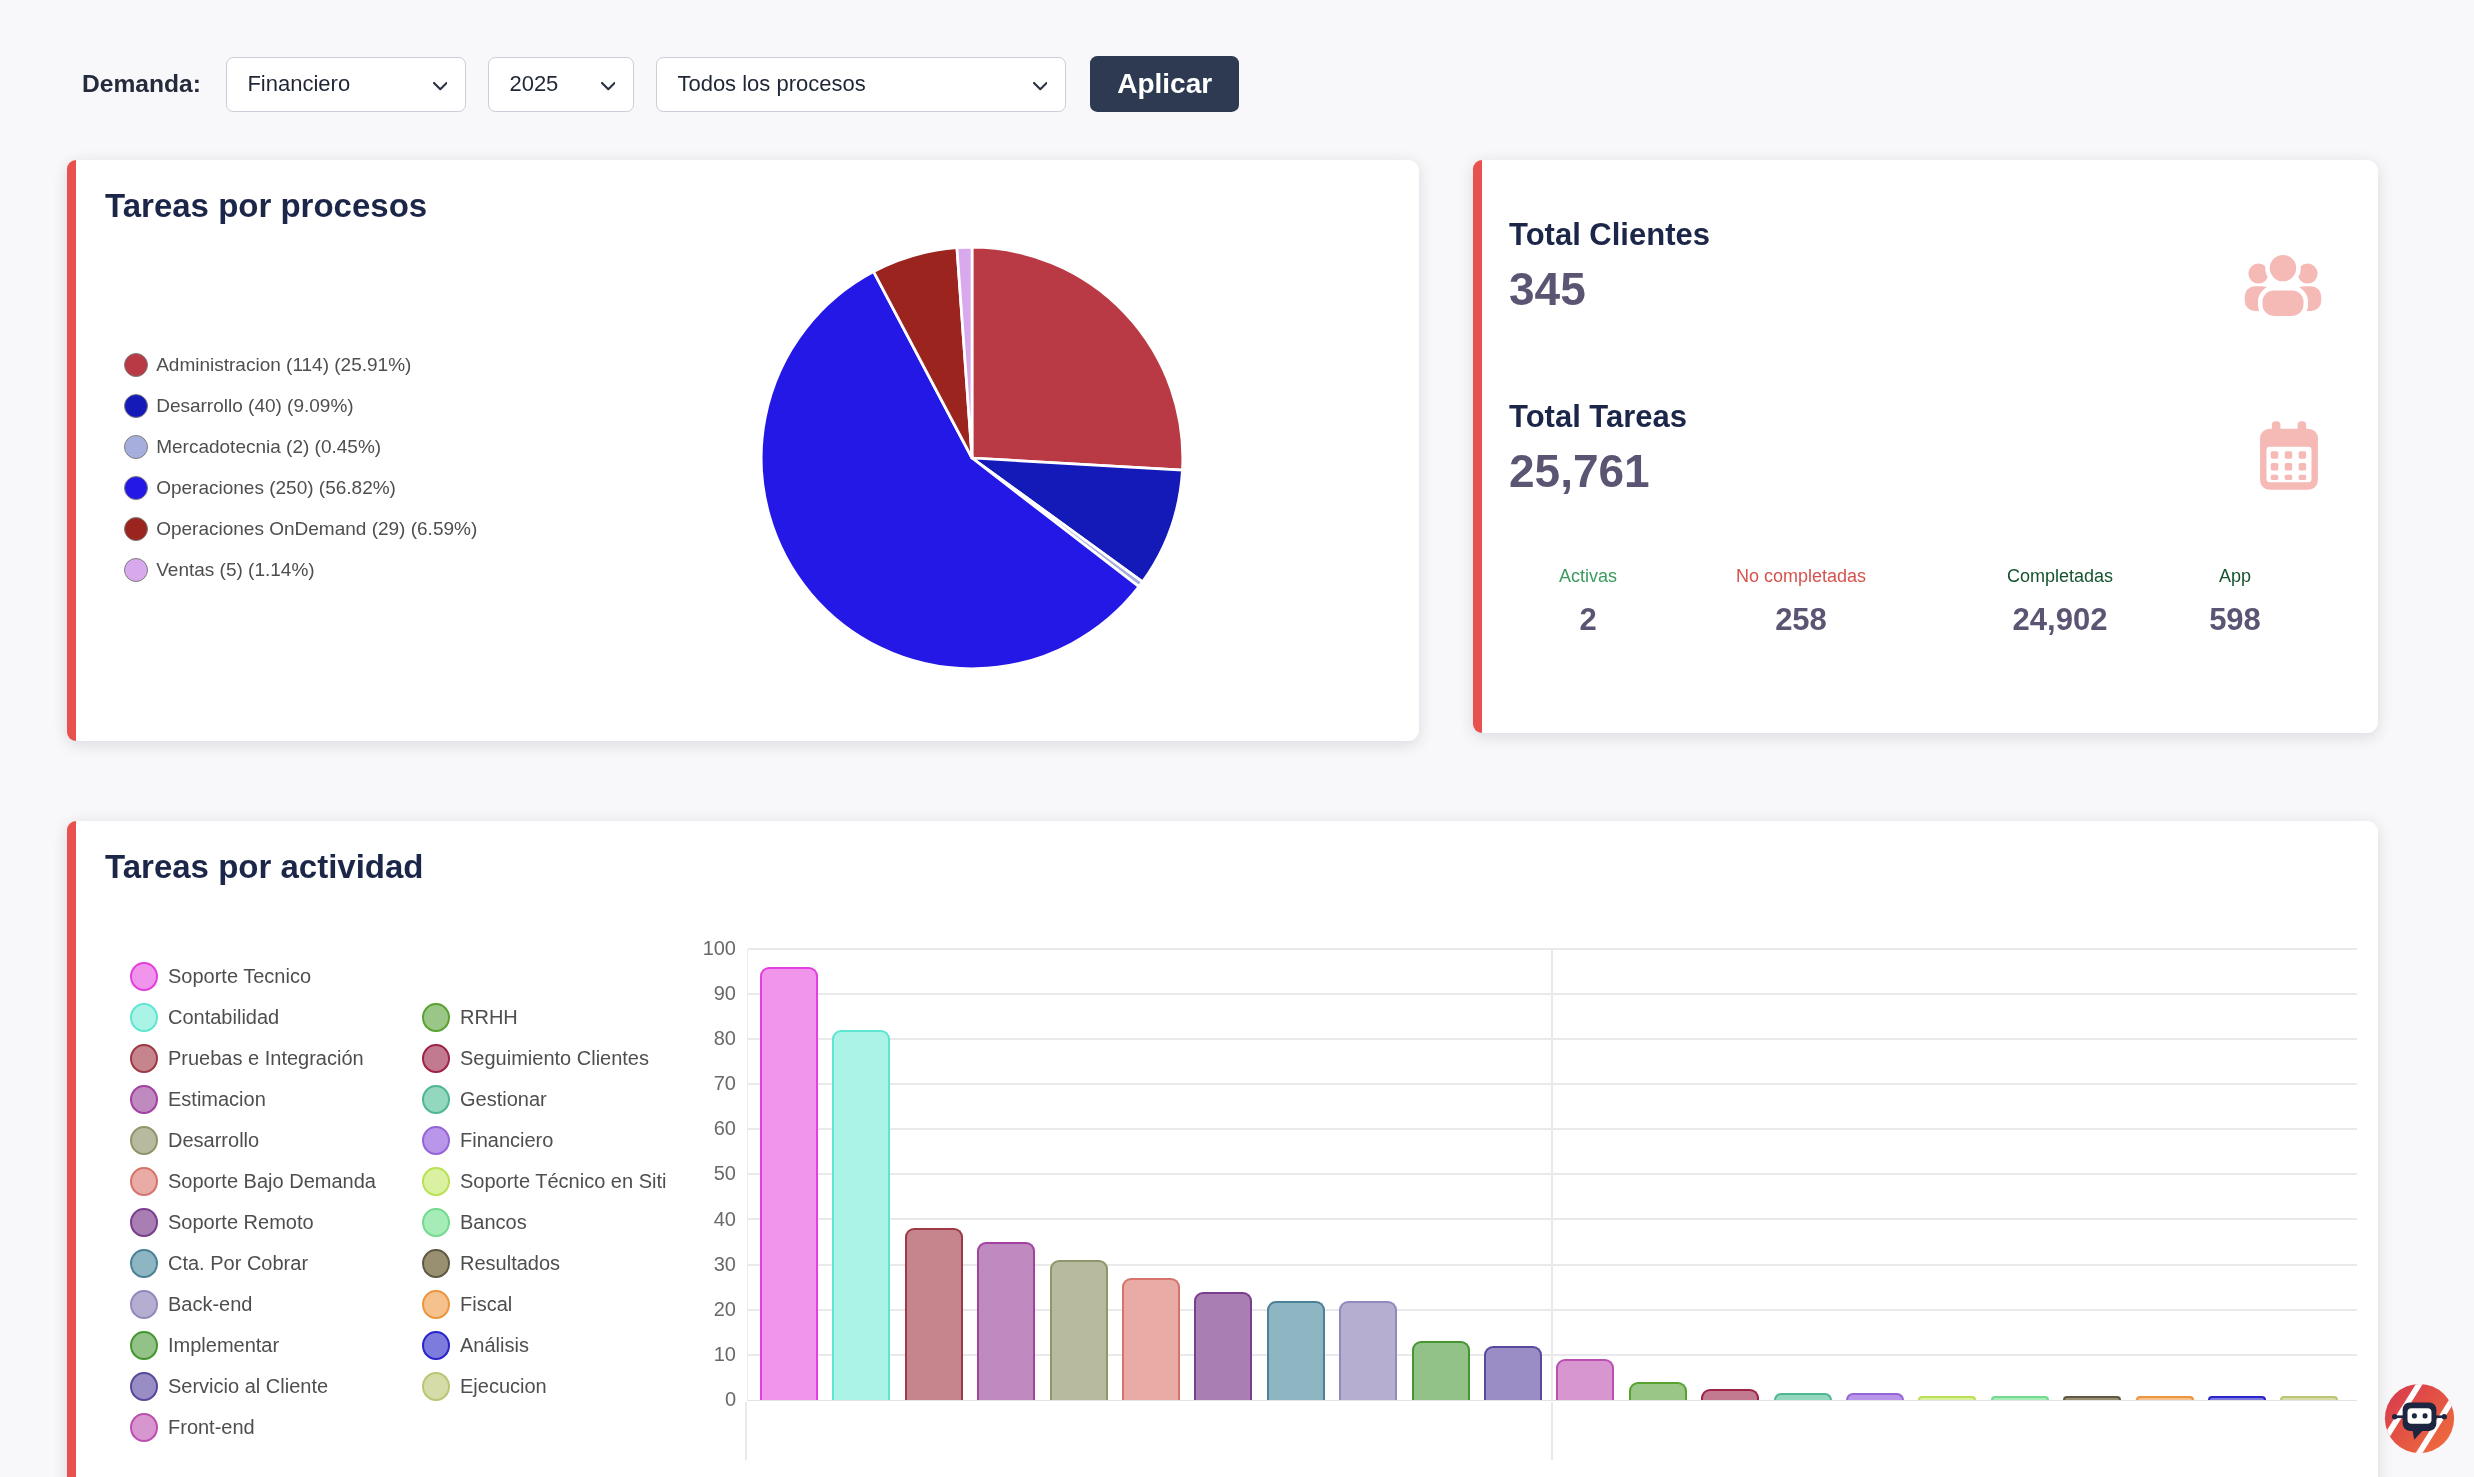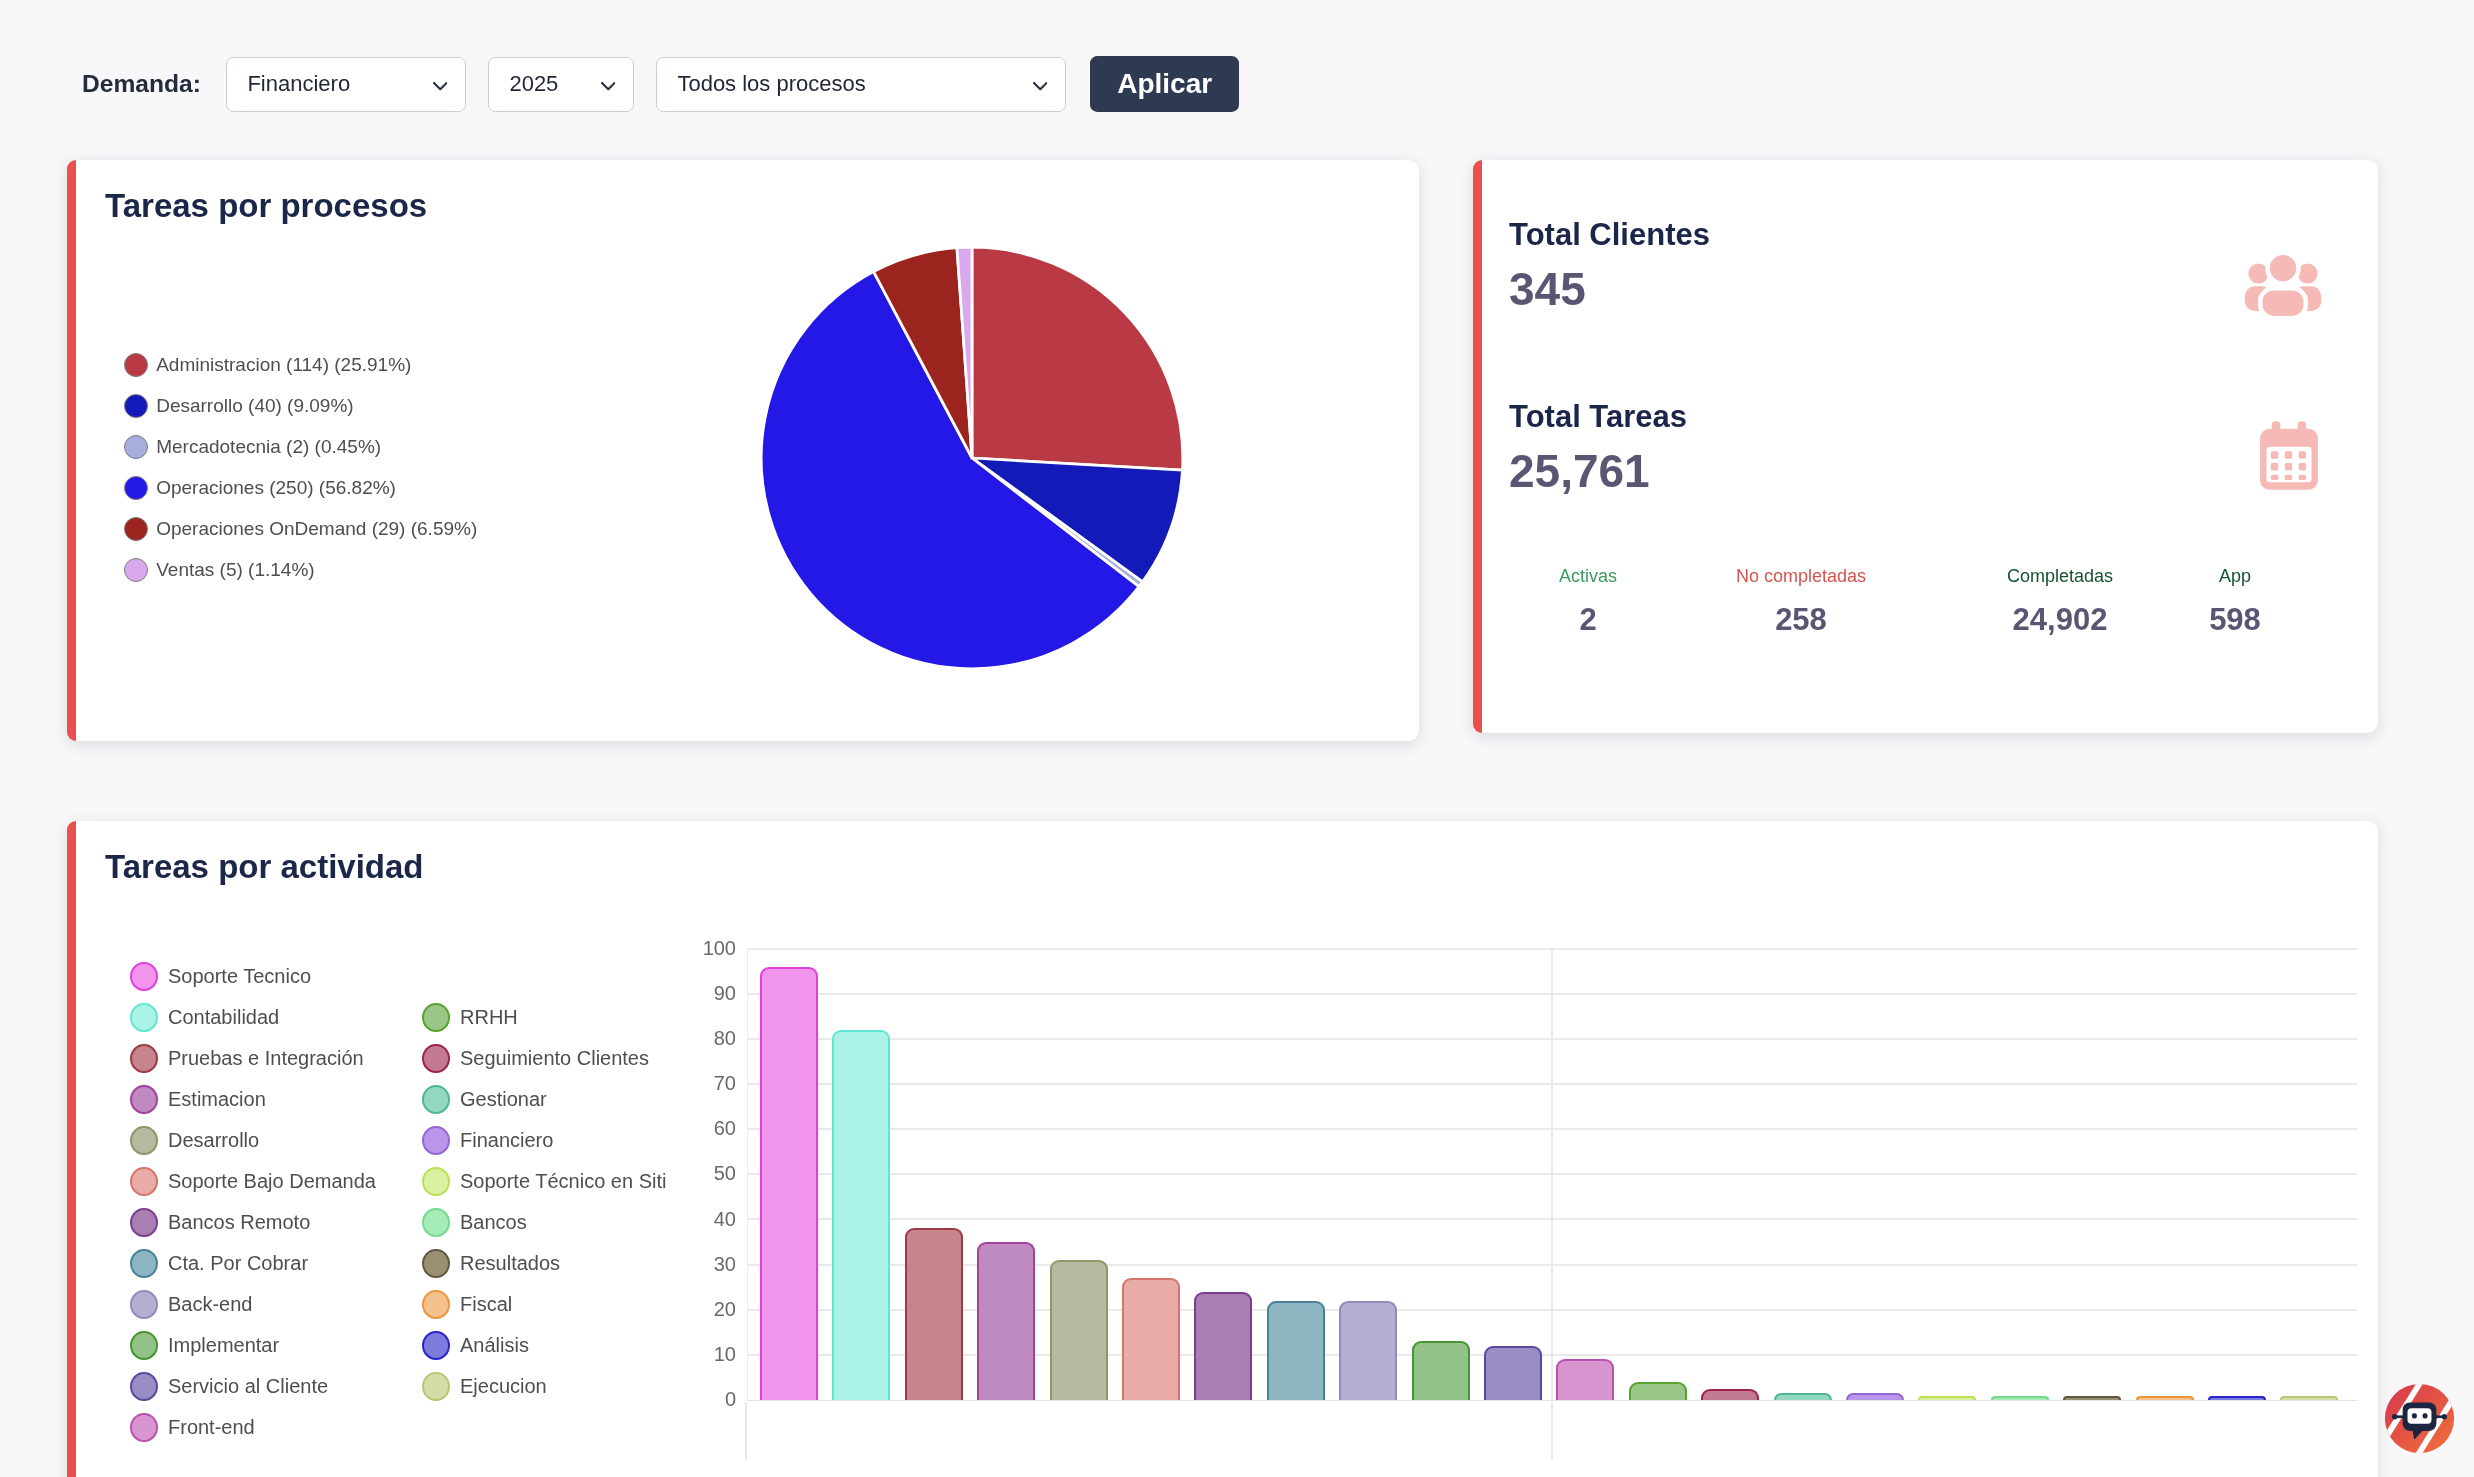--- a/index.html
+++ b/index.html
@@ -215,21 +215,21 @@
       <div class="act-item">
         <span class="act-dot" style="background: rgb(183, 186, 158); border-color: rgb(144, 149, 106);"></span>
         <span class="act-lbl">Desarrollo</span>
       </div>
       <div class="act-item">
         <span class="act-dot" style="background: rgb(232, 171, 165); border-color: rgb(212, 116, 107);"></span>
         <span class="act-lbl">Soporte Bajo Demanda</span>
       </div>
       <div class="act-item">
         <span class="act-dot" style="background: rgb(169, 126, 179); border-color: rgb(123, 62, 141);"></span>
-        <span class="act-lbl">Bancos Remoto</span>
+        <span class="act-lbl">Soporte Remoto</span>
       </div>
       <div class="act-item">
         <span class="act-dot" style="background: rgb(141, 181, 194); border-color: rgb(74, 129, 150);"></span>
         <span class="act-lbl">Cta. Por Cobrar</span>
       </div>
       <div class="act-item">
         <span class="act-dot" style="background: rgb(181, 174, 208); border-color: rgb(146, 137, 188);"></span>
         <span class="act-lbl">Back-end</span>
       </div>
       <div class="act-item">

